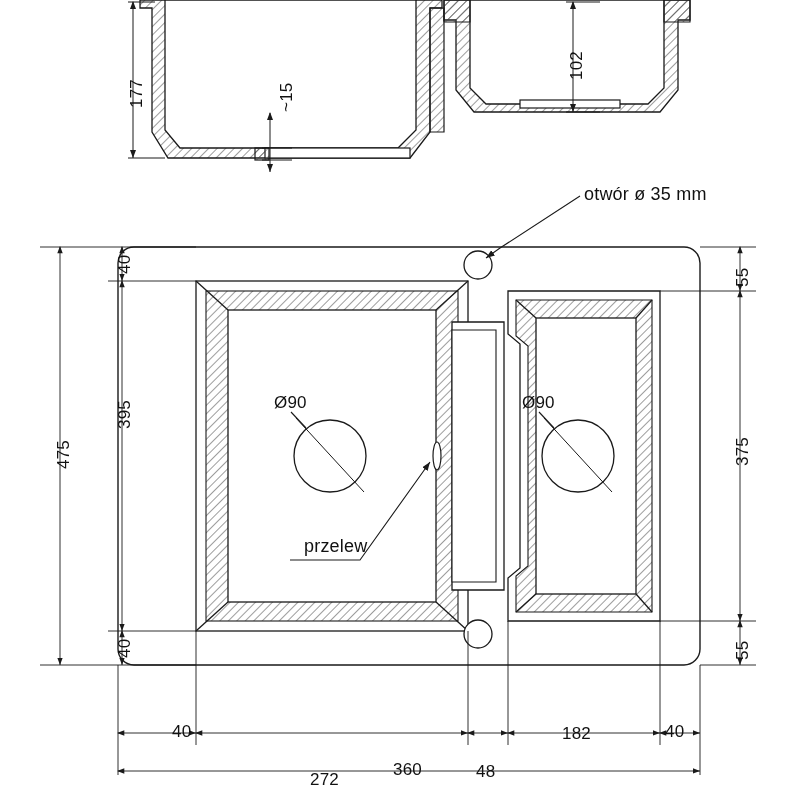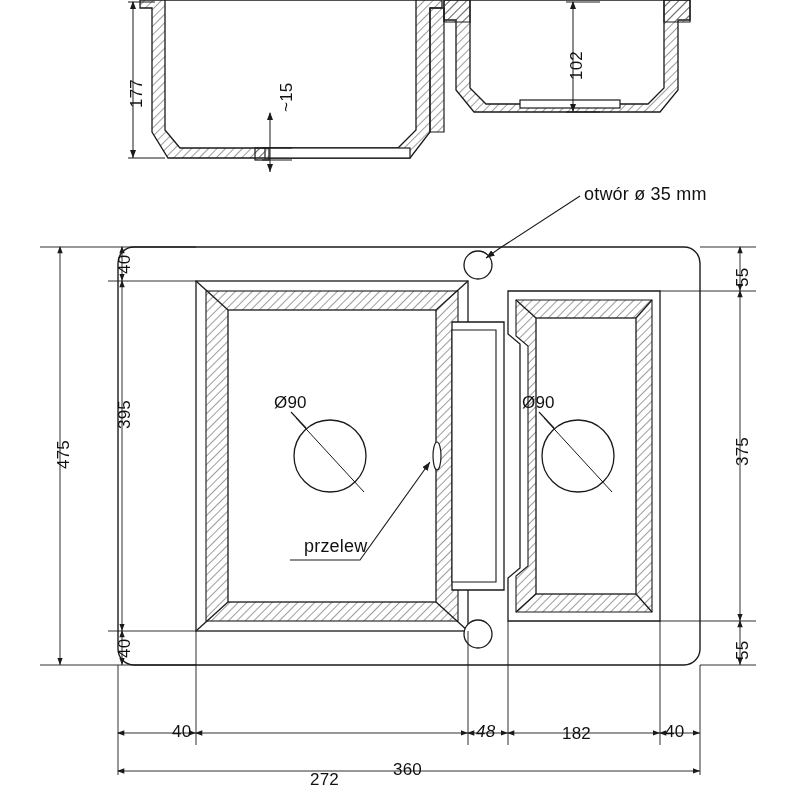--- a/index.html
+++ b/index.html
@@ -199,18 +199,18 @@
   <div class="lbl rot90" style="left:115px; top:429px;">395</div>
   <div class="lbl rot90" style="left:115px; top:658px;">40</div>
   <div class="lbl rot90" style="left:54px; top:469px;">475</div>
 
   <div class="lbl rot90" style="left:733px; top:287px;">55</div>
   <div class="lbl rot90" style="left:733px; top:466px;">375</div>
   <div class="lbl rot90" style="left:733px; top:660px;">55</div>
 
   <div class="lbl" style="left:172px; top:722px;">40</div>
   <div class="lbl" style="left:310px; top:722px;margin-top:48px;">272</div>
-  <div class="lbl" style="left:476px; top:722px;font-style:italic;">48</div>
+  <div class="lbl" style="left:476px; top:762px;">48</div>
   <div class="lbl" style="left:562px; top:708px;margin-top:16px;">182</div>
   <div class="lbl" style="left:665px; top:722px;">40</div>
   <div class="lbl" style="left:393px; top:760px;">360</div>
 
 </div>
 
 </body></html>

